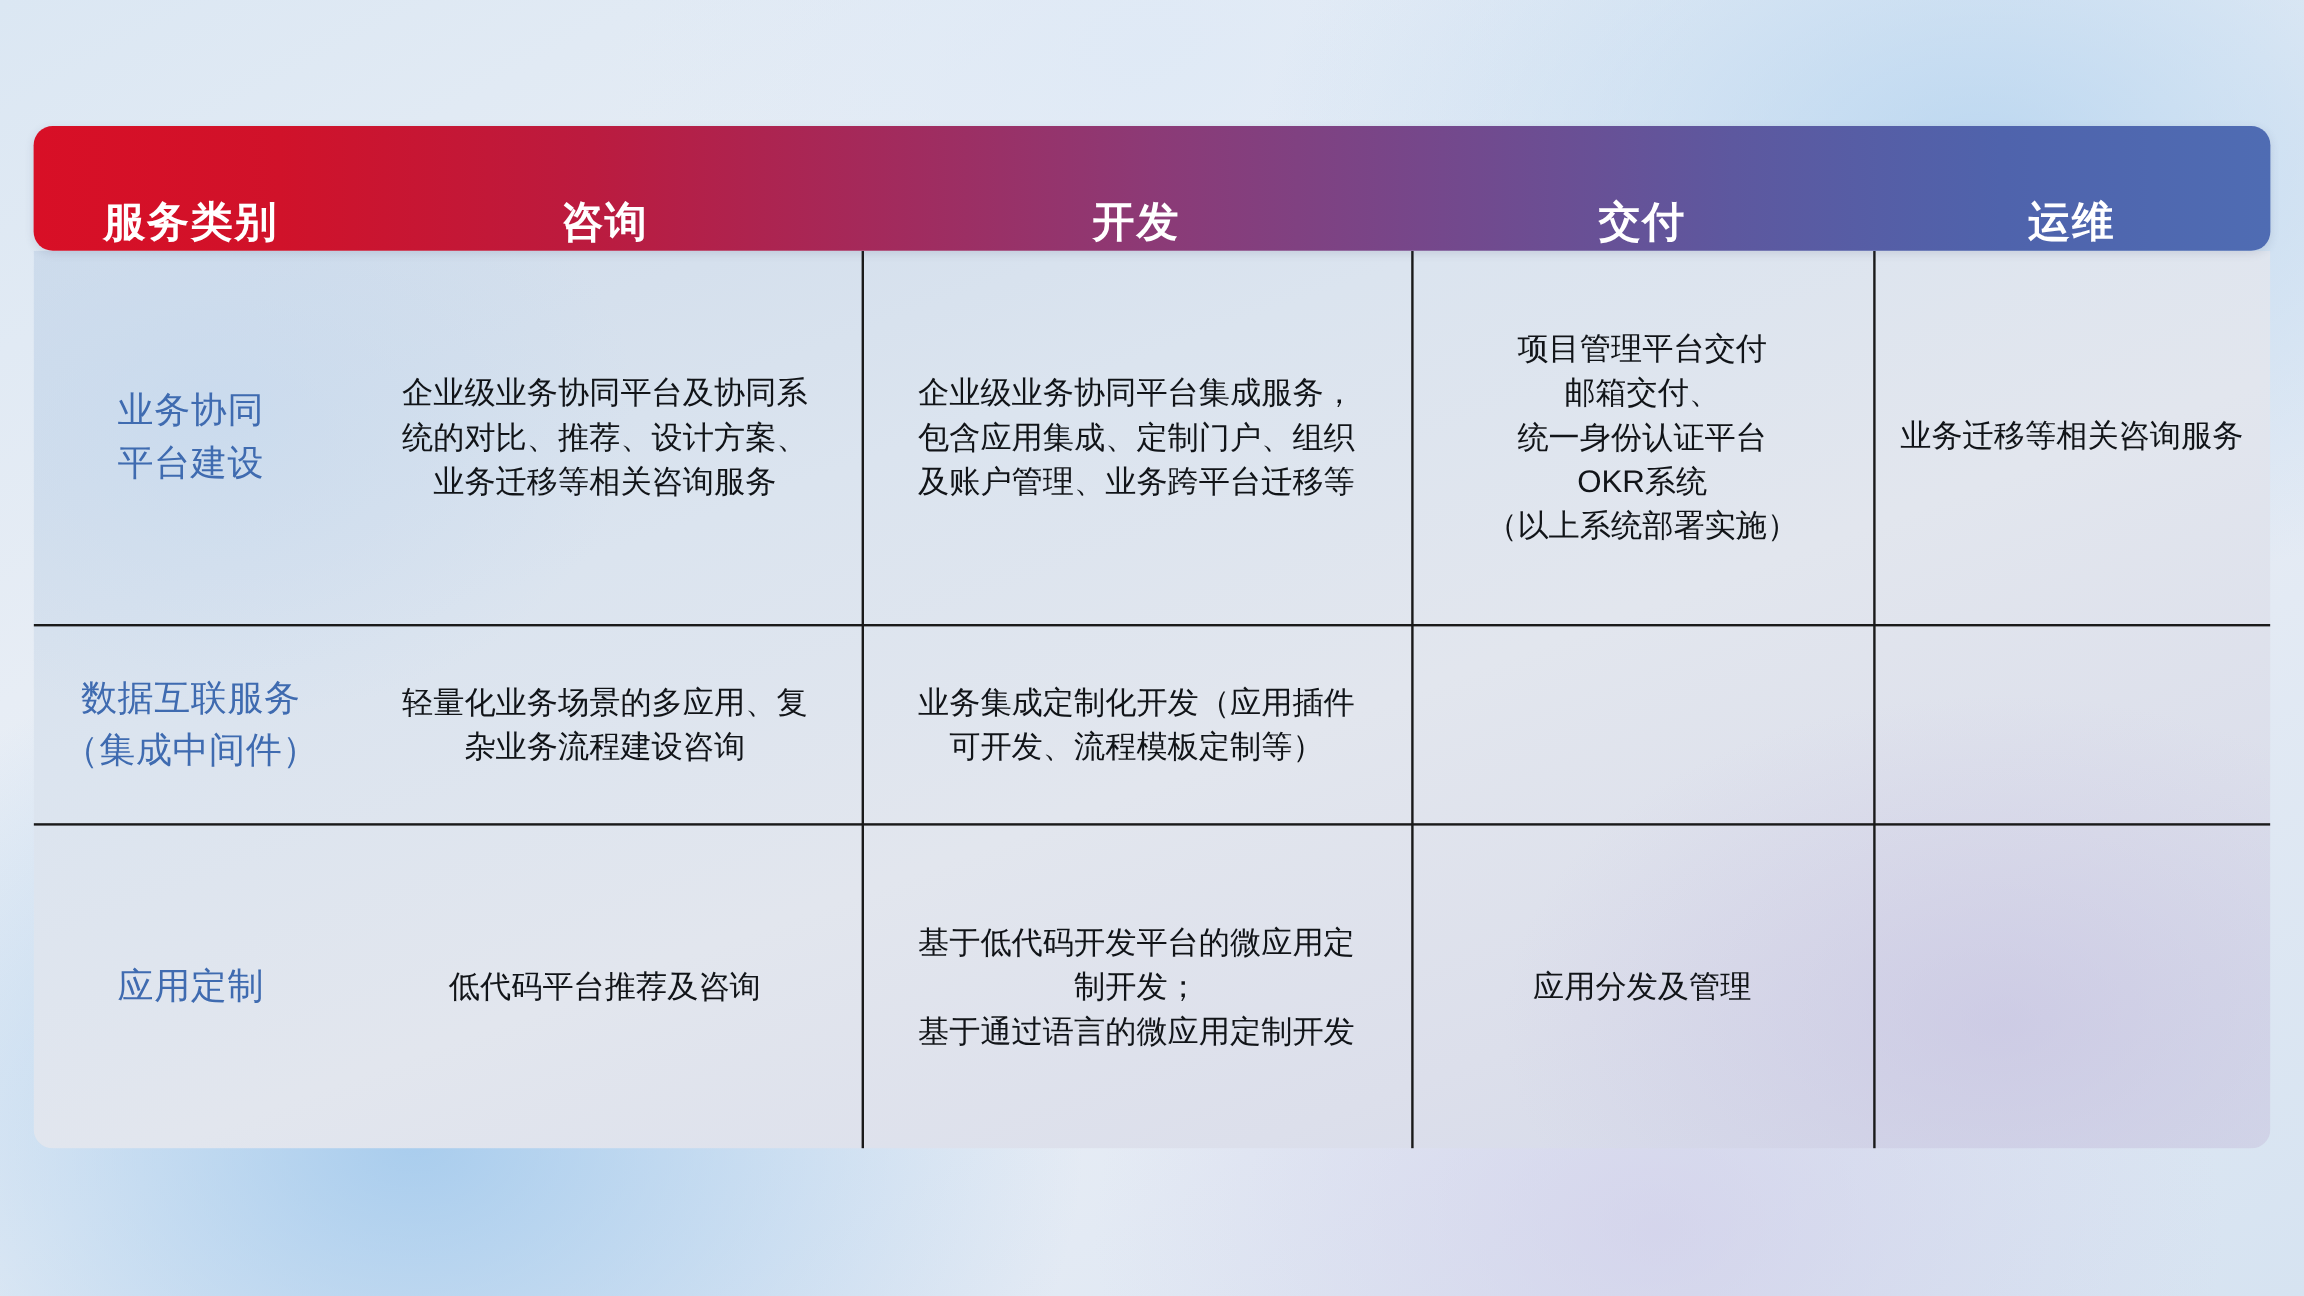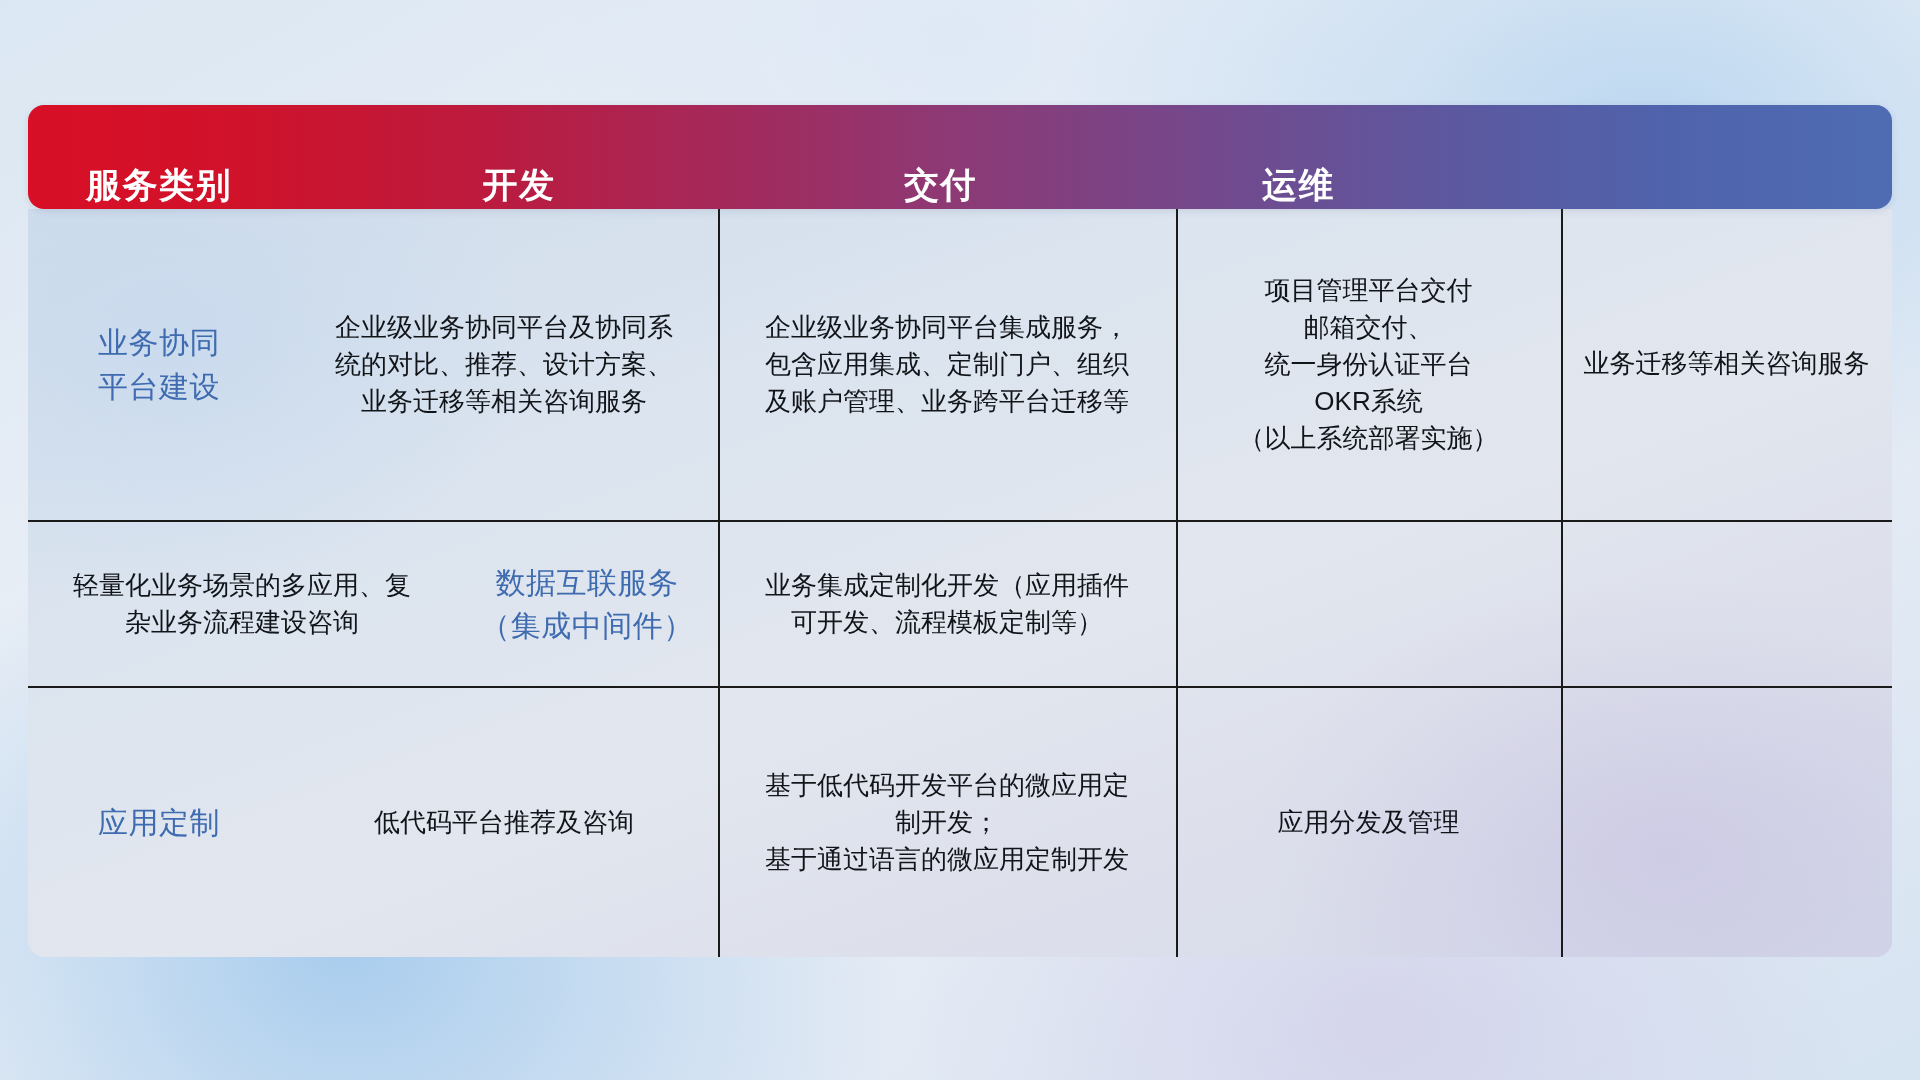--- a/index.html
+++ b/index.html
@@ -114,20 +114,21 @@
 </style>
 </head>
 <body>
 
 <div id="stage">
 
   <div class="table-wrap">
 
     <div class="thead">
       <div class="th c0">服务类别</div>
+      <div class="th c1">咨询</div>
       <div class="th c2">开发</div>
       <div class="th c3">交付</div>
       <div class="th c4">运维</div>
     </div>
 
     <div class="tbody">
 
       <div class="rows">
 
         <div class="row r1">
@@ -141,24 +142,24 @@
 及账户管理、业务跨平台迁移等</div>
           <div class="td c3">项目管理平台交付
 邮箱交付、
 统一身份认证平台
 OKR系统
 （以上系统部署实施）</div>
           <div class="td c4">业务迁移等相关咨询服务</div>
         </div>
 
         <div class="row r2">
+          <div class="td cat c0">数据互联服务
+（集成中间件）</div>
           <div class="td c1">轻量化业务场景的多应用、复
 杂业务流程建设咨询</div>
-          <div class="td cat c0">数据互联服务
-（集成中间件）</div>
           <div class="td c2">业务集成定制化开发（应用插件
 可开发、流程模板定制等）</div>
           <div class="td c3"></div>
           <div class="td c4"></div>
         </div>
 
         <div class="row r3">
           <div class="td cat c0">应用定制</div>
           <div class="td c1">低代码平台推荐及咨询</div>
           <div class="td c2">基于低代码开发平台的微应用定

